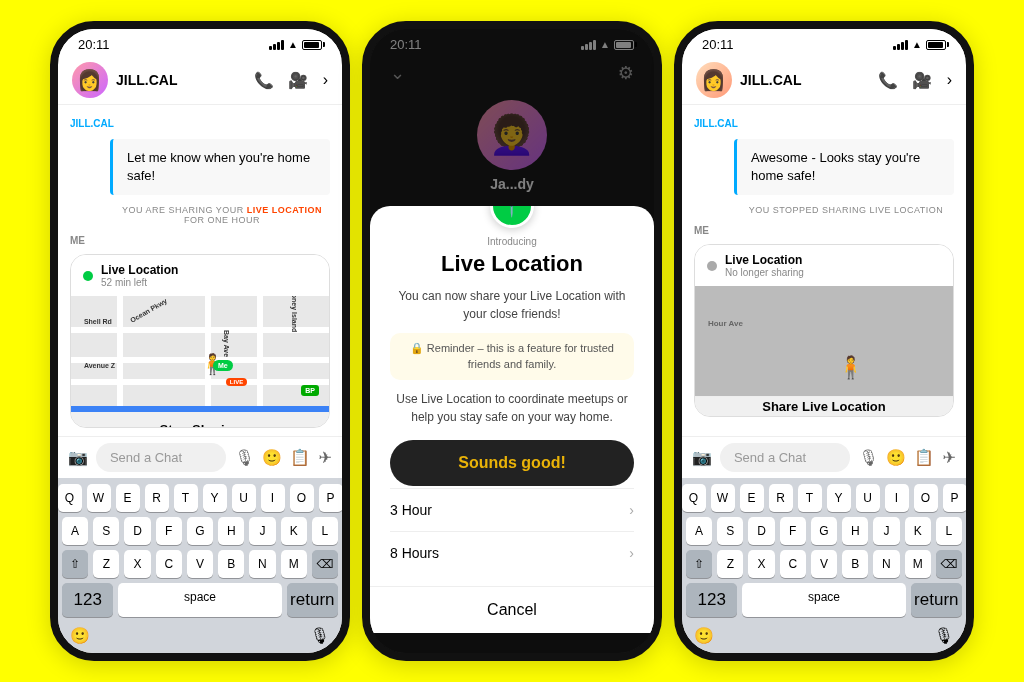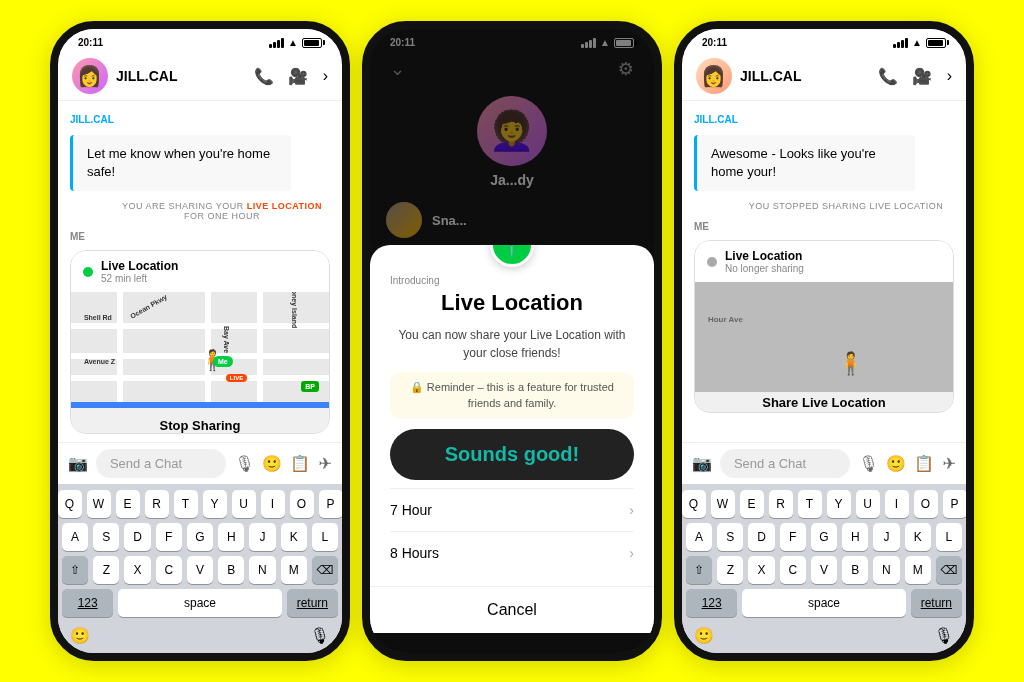--- a/index.html
+++ b/index.html
@@ -32,21 +32,21 @@
     .status-bar {
       display: flex;
       justify-content: space-between;
       align-items: center;
       padding: 8px 20px 4px;
       font-size: 12px;
       font-weight: 600;
       background: #fff;
       flex-shrink: 0;
     }
-    .status-bar .time { font-weight: 700; font-size: 10px; }
+    .status-bar .time { font-weight: 400; font-size: 13px; }
     .status-icons { display: flex; gap: 4px; align-items: center; }
     .signal-bars { display: flex; gap: 1px; align-items: flex-end; }
     .signal-bars span { background: #000; border-radius: 1px; width: 3px; }
     .signal-bars span:nth-child(1) { height: 4px; }
     .signal-bars span:nth-child(2) { height: 6px; }
     .signal-bars span:nth-child(3) { height: 8px; }
     .signal-bars span:nth-child(4) { height: 10px; }
     .wifi-icon { font-size: 10px; }
     .battery { width: 20px; height: 10px; border: 1.5px solid #000; border-radius: 2px; position: relative; display: flex; align-items: center; padding: 1px; }
     .battery::after { content: ''; width: 2px; height: 5px; background: #000; position: absolute; right: -4px; border-radius: 0 1px 1px 0; }
@@ -97,20 +97,21 @@
     }
     .username-label.me { color: #888; }
 
     .chat-bubble {
       background: #f0f0f0;
       border-radius: 18px;
       padding: 10px 14px;
       font-size: 13px;
       max-width: 85%;
       line-height: 1.4;
+      margin-left: 40px;
     }
     .chat-bubble.highlight {
       border-left: 3px solid #00AAFF;
       background: #f8f8f8;
       border-radius: 4px;
     }
 
     .sharing-notice {
       text-align: center;
       font-size: 9px;
@@ -272,21 +273,21 @@
       text-align: center;
       box-shadow: 0 1px 0 rgba(0,0,0,0.3);
       cursor: pointer;
       min-width: 24px;
       flex: 1;
     }
     .key.dark {
       background: #adb5bd;
       color: #000;
     }
-    .key.wide { flex: 2.2; font-size: 12px; text-decoration: underline; }
+    .key.wide { flex: 2.2; font-size: 17px; }
     .key.space-key { flex: 7; }
     .keyboard-emoji-row {
       display: flex;
       justify-content: space-between;
       padding: 4px 8px;
     }
 
     
     .phone-middle {
       background: #1a1a1a;
@@ -352,46 +353,46 @@
       width: 44px; height: 44px;
       background: #00CC44;
       border-radius: 50%;
       display: flex; align-items: center; justify-content: center;
       font-size: 22px;
       color: #fff;
       border: 3px solid #fff;
       box-shadow: 0 2px 8px rgba(0,0,0,0.2);
     }
     .modal-content { padding: 0 20px 12px; }
-    .modal-subtitle { text-align: left; font-size: 10px; color: #888; margin-bottom: 4px; }
+    .modal-subtitle { text-align: center; font-size: 10px; color: #888; margin-bottom: 4px; }
     .modal-title { text-align: center; font-size: 22px; font-weight: 800; margin-bottom: 10px; }
     .modal-desc { text-align: center; font-size: 12px; color: #444; line-height: 1.5; margin-bottom: 10px; }
     .modal-reminder {
       background: #fffbea;
       border-radius: 10px;
       padding: 8px 12px;
       font-size: 11px;
       color: #555;
       text-align: center;
       line-height: 1.4;
       margin-bottom: 10px;
     }
     .modal-reminder::before { content: '🔒 '; }
     .modal-desc2 { text-align: center; font-size: 12px; color: #444; line-height: 1.5; margin-bottom: 14px; }
     .sounds-good-btn {
       background: #222;
-      color: #14b8a6;
+      color: #eab308;
       border: none;
       border-radius: 30px;
       width: 100%;
       padding: 14px;
-      font-size: 20px;
+      font-size: 16px;
       font-weight: 700;
       cursor: pointer;
-      margin-bottom: 8px;
+      margin-bottom: 2px;
     }
 
     .duration-option {
       display: flex;
       justify-content: space-between;
       align-items: center;
       padding: 13px 0;
       border-top: 1px solid #eee;
       font-size: 14px;
       font-weight: 500;
@@ -616,23 +617,24 @@
       <div class="modal-top-icon">
         <div class="location-pin-icon">📍</div>
       </div>
       <div class="modal-content">
         <p class="modal-subtitle">Introducing</p>
         <h2 class="modal-title">Live Location</h2>
         <p class="modal-desc">You can now share your Live Location with your close friends!</p>
         <div class="modal-reminder">
           <span>Reminder – this is a feature for trusted friends and family.</span>
         </div>
+        <p class="modal-desc2">Use Live Location to coordinate meetups or help you stay safe on your way home.</p>
         <button class="sounds-good-btn">Sounds good!</button>
         <div class="duration-option">
-          <span>7 Hour</span>
+          <span>3 Hour</span>
           <span class="duration-chevron">›</span>
         </div>
         <div class="duration-option">
           <span>8 Hours</span>
           <span class="duration-chevron">›</span>
         </div>
       </div>
       <button class="cancel-btn">Cancel</button>
     </div>
   </div>
@@ -664,21 +666,21 @@
       <span class="header-icon">🎥</span>
       <span class="header-icon">›</span>
     </div>
   </div>
 
   <div class="chat-body">
     <div>
       <span class="username-label">JILL.CAL</span>
     </div>
     <div class="chat-bubble highlight">
-      <span>Awesome - Looks like you're home your!</span>
+      <span>Awesome - Looks stay you're home safe!</span>
     </div>
     <div class="sharing-notice">
       YOU STOPPED SHARING LIVE LOCATION
     </div>
     <span class="username-label me">ME</span>
 
     <div class="live-location-card">
       <div class="live-location-header">
         <div class="green-dot" style="background:#aaa"></div>
         <div>

